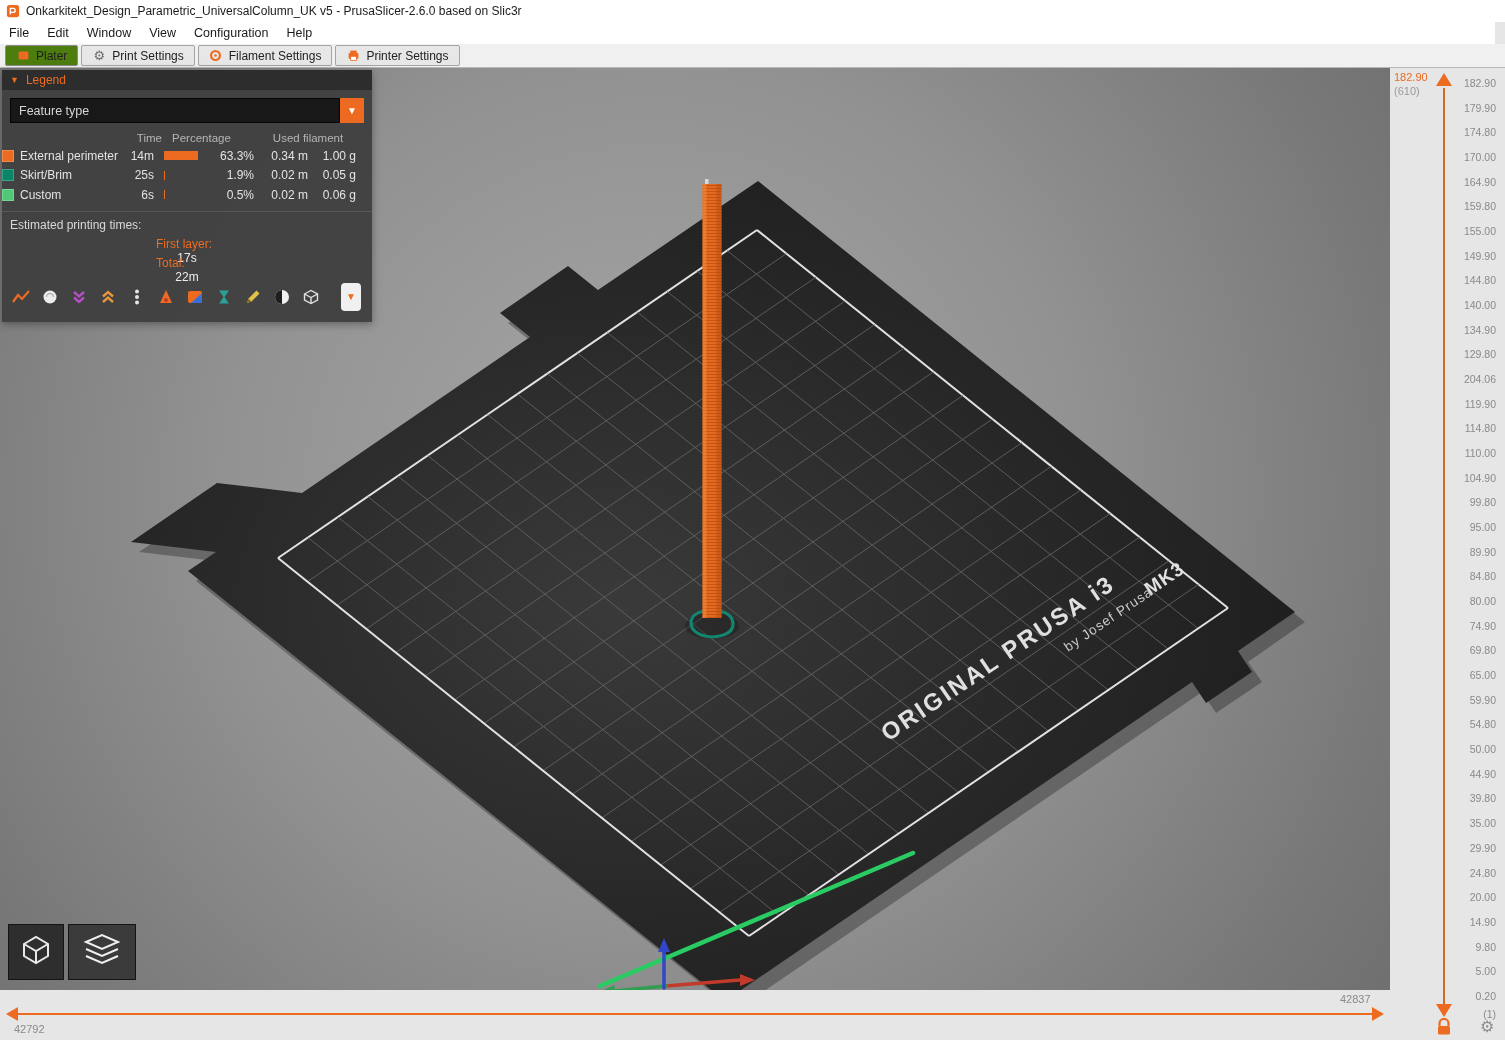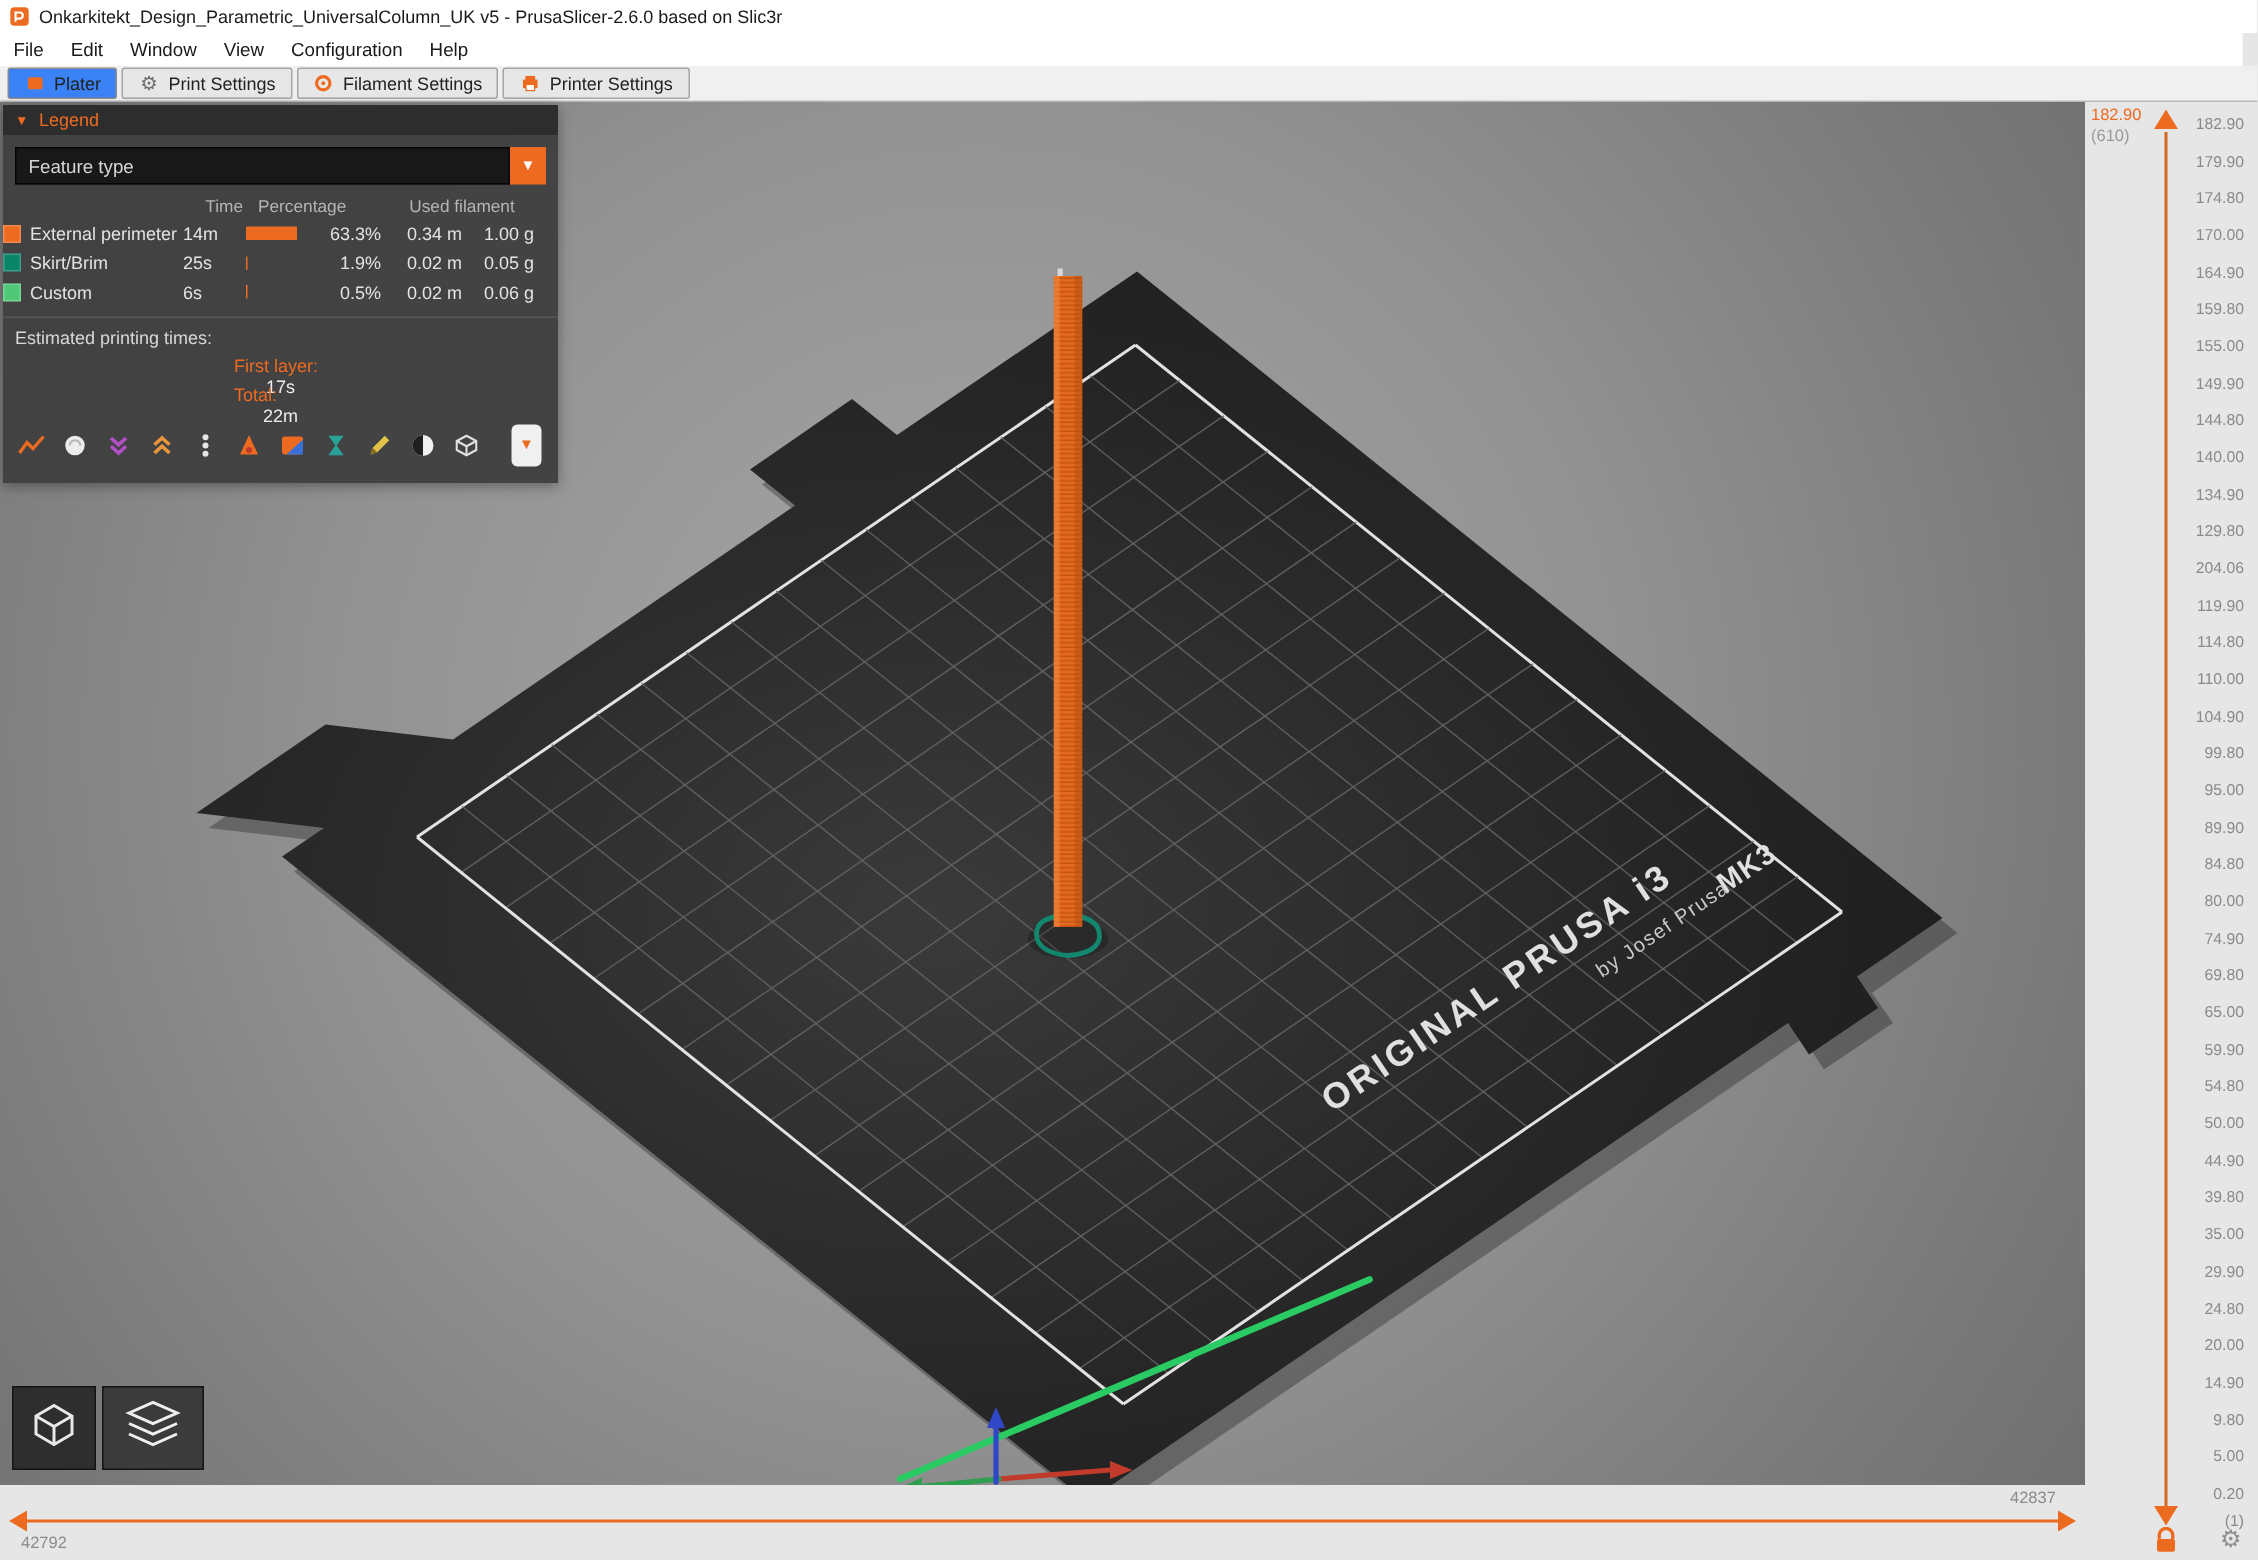--- a/index.html
+++ b/index.html
@@ -6,21 +6,21 @@
   html,body { width:1505px; height:1040px; overflow:hidden; font-family:"Liberation Sans",sans-serif; background:#e6e6e6; }
   body { position:relative; }
 
   
   .titlebar { position:absolute; left:0; top:0; width:1505px; height:22px; background:#ffffff; display:flex; align-items:center; gap:6px; padding-left:6px; font-size:12px; color:#1a1a1a; }
   .appicon { width:14px; height:14px; display:inline-flex; }
   .menubar { position:absolute; left:0; top:22px; width:1495px; height:22px; background:#ffffff; display:flex; align-items:center; font-size:12.5px; color:#1a1a1a; }
   .menu-item { padding:0 9px; height:22px; display:flex; align-items:center; cursor:default; }
   .tabbar { position:absolute; left:0; top:44px; width:1505px; height:24px; background:#f0f0f0; border-bottom:1px solid #b8b8b8; display:flex; align-items:center; gap:3px; padding-left:5px; }
   .tab { display:flex; align-items:center; gap:6px; font-size:12px; color:#222; height:21px; padding:0 10px; background:#e7e7e7; border:1px solid #a5a5a5; border-radius:2px; }
-  .tab.active { background:#3b82f6; border-color:#8c8c8c; }
+  .tab.active { background:#4d7c0f; border-color:#8c8c8c; }
   .tabicon { display:inline-flex; width:14px; height:14px; align-items:center; justify-content:center; }
 
   
   .viewport { position:absolute; left:0; top:68px; width:1390px; height:922px; overflow:hidden;
     background:radial-gradient(circle 950px at 47% 46%, #a7a7a7 0%, #929292 45%, #787878 80%, #6c6c6c 100%); }
   .viewport svg { position:absolute; left:0; top:0; }
 
   
   .rightpanel { position:absolute; left:1390px; top:68px; width:115px; height:972px; background:#e6e6e6; }
   .vs-topvals { position:absolute; left:4px; top:2px; font-size:11px; line-height:14px; color:#ED6B21; text-align:left; }
@@ -48,21 +48,21 @@
   .lhdr .tri { font-size:9px; }
   .fsel { margin:8px 8px 6px; height:25px; display:flex; }
   .fsel .txt { flex:1; background:#181818; border:1px solid #050505; color:#d6d6d6; font-size:12.5px; display:flex; align-items:center; padding-left:8px; }
   .fsel .btn { width:24px; background:#ED6B21; color:#fff; display:flex; align-items:center; justify-content:center; font-size:10px; }
   .lhead { display:flex; align-items:center; height:17px; padding:0 8px; font-size:11.5px; color:#b5b5b5; }
   .h-name { width:120px; } .h-time { width:32px; text-align:right; margin-right:10px; }
   .h-pct { width:88px; } .h-used { width:96px; text-align:center; }
   .lrow { display:flex; align-items:center; height:19.5px; padding:0 0; font-size:12px; color:#e3e3e3; }
   .sw { width:12px; height:12px; margin-right:6px; border:1px solid rgba(255,255,255,.22); flex:none; }
   .lname { width:102px; white-space:nowrap; }
-  .ltime { width:32px; text-align:left; margin-right:10px; }
+  .ltime { width:32px; text-align:right; margin-right:10px; }
   .lbarbox { width:54px; height:10px; display:flex; align-items:center; }
   .lbar { height:9px; background:#ED6B21; }
   .lpct { width:36px; text-align:right; margin-right:10px; }
   .lfm { width:44px; text-align:right; margin-right:8px; }
   .lfg { width:40px; text-align:right; }
   .lest { margin-top:6px; padding:6px 8px 3px; color:#d8d8d8; font-size:12px; border-top:1px solid #575757; }
   .ltimes { display:flex; padding:2px 8px; font-size:12px; height:19px; align-items:center;flex-direction:column; }
   .ltl { width:62px; color:#ED6B21; }
   .ltv { color:#ececec; }
   .lic { display:flex; align-items:center; gap:8px; padding:10px 8px 11px; }

